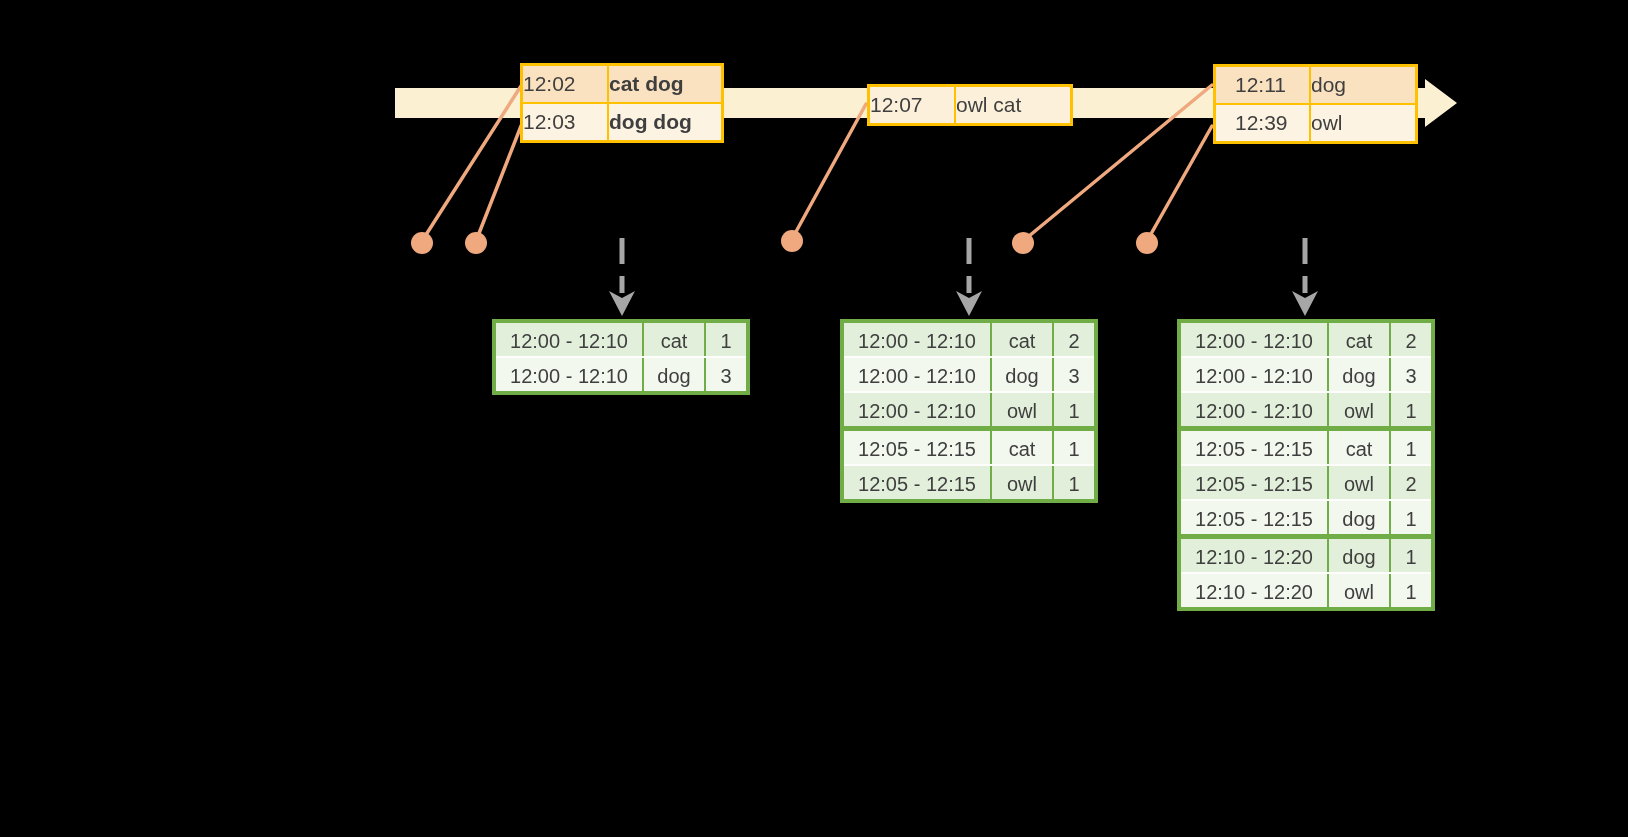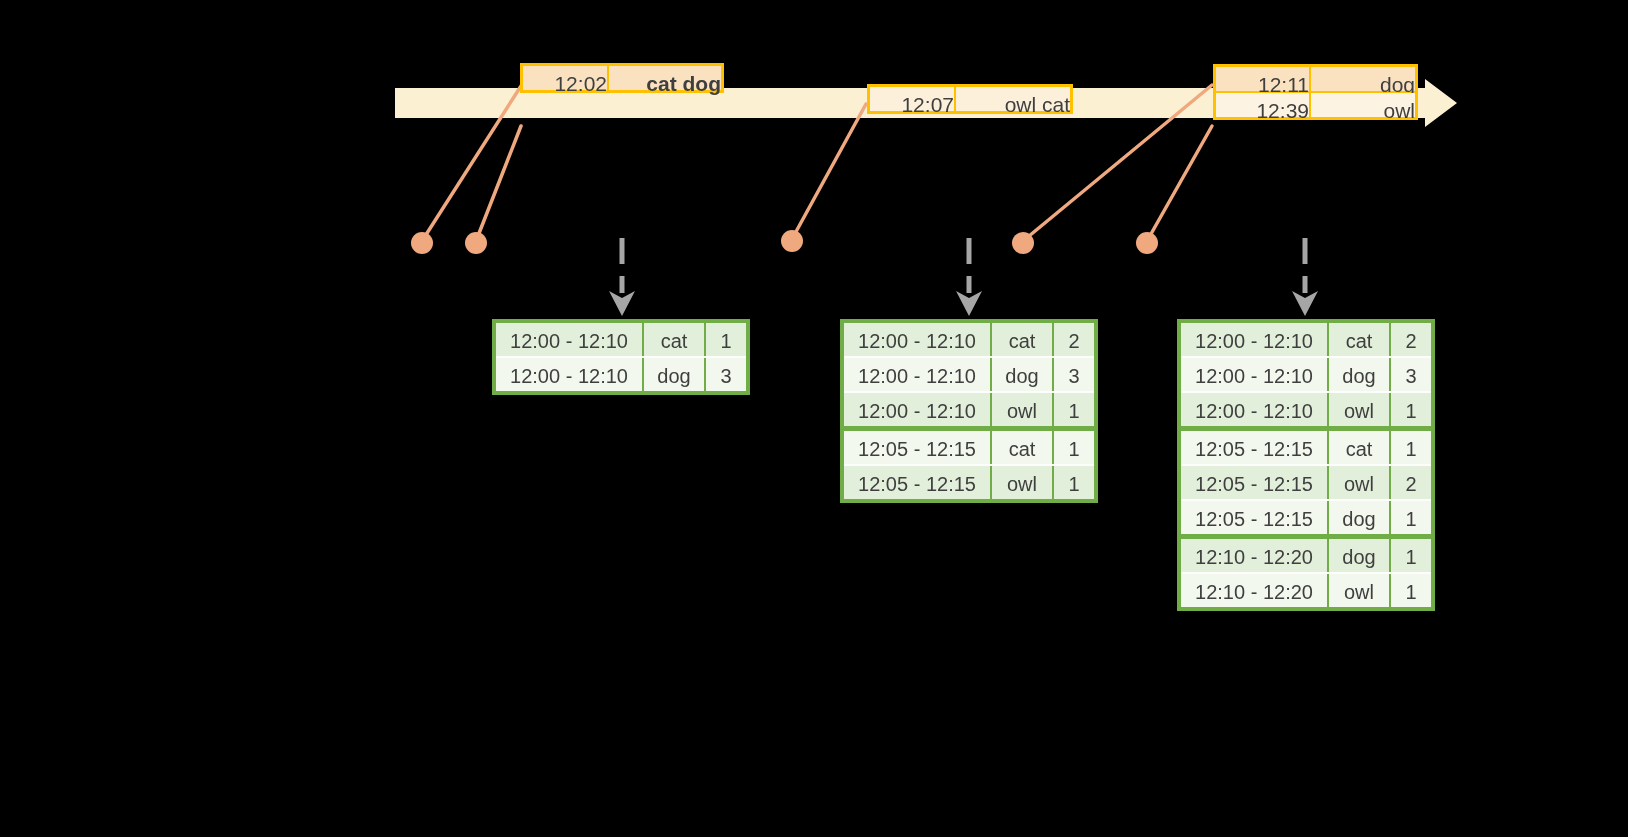--- a/index.html
+++ b/index.html
@@ -9,21 +9,21 @@
   }
   #gfx{position:absolute;left:0;top:0;}
 
   
   .e-table{
     position:absolute;border:3px solid var(--gold,#FFC000);background:var(--gold,#FFC000);
     font-size:21px;
   }
   .e-row{display:flex;}
   .e-row + .e-row{border-top:2px solid var(--gold,#FFC000);}
-  .e-cell{height:24px;line-height:36px;text-align:right;white-space:nowrap;}
+  .e-cell{height:36px;line-height:36px;text-align:left;white-space:nowrap;}
   .e-word{border-left:2px solid var(--gold,#FFC000);}
   .fill-peach{background:var(--peach,#FAE2C1);}
   .fill-peach-light{background:var(--peach_light,#FDF3E2);}
   .fill-cream-row{background:var(--cream_row,#FCF0DB);}
   .et1 .e-time{width:84px;} .et1 .e-word{width:112px;font-weight:bold;}
   .et2 .e-time{width:84px;} .et2 .e-word{width:114px;}
   .et3 .e-time{width:74px;padding-left:19px;} .et3 .e-word{width:104px;}
 
   
   .g-table{
@@ -77,20 +77,24 @@
         <line x1="1305" y1="238" x2="1305" y2="293" stroke="#A6A6A6" stroke-width="5" stroke-dasharray="26 12"></line>
         <polygon points="1292,291 1305,316 1318,291 1305,298" fill="#A6A6A6"></polygon>
       </g>
     </g>
   </svg>
 
   <div class="e-table et1" style="left:520px;top:63px;">
     <div class="e-row">
       <div class="e-cell e-time fill-peach">12:02</div>
       <div class="e-cell e-word fill-peach">cat dog</div>
+    </div>
+    <div class="e-row">
+      <div class="e-cell e-time fill-peach-light">12:03</div>
+      <div class="e-cell e-word fill-peach-light">dog dog</div>
     </div>
   </div>
 
   <div class="e-table et2" style="left:867px;top:84px;">
     <div class="e-row">
       <div class="e-cell e-time fill-cream-row">12:07</div>
       <div class="e-cell e-word fill-cream-row">owl cat</div>
     </div>
   </div>
 

